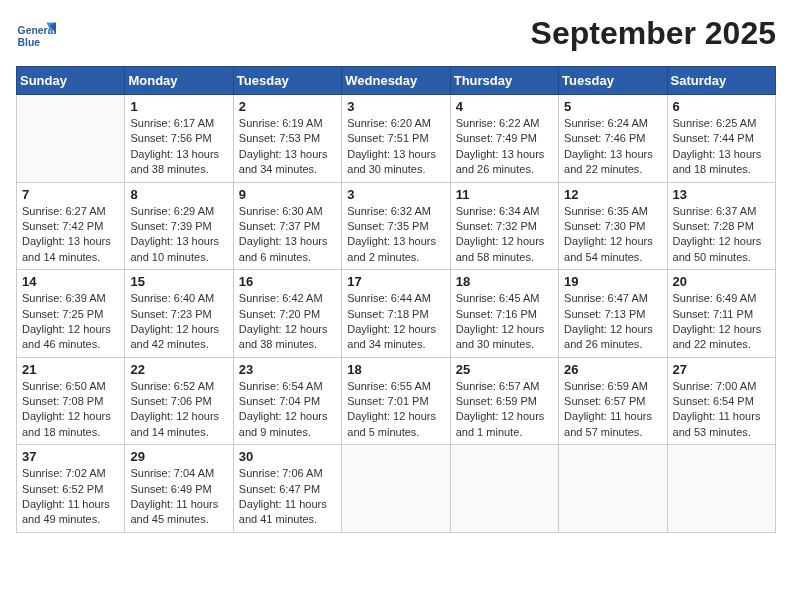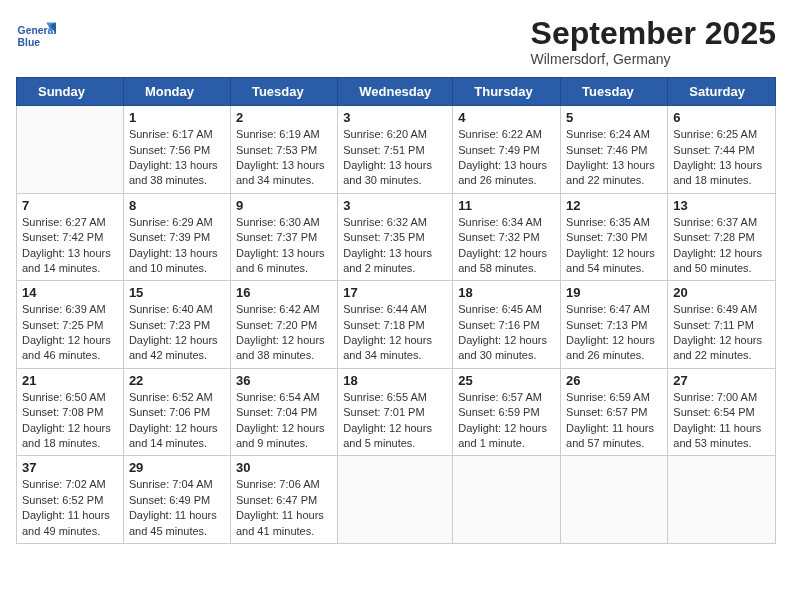--- a/index.html
+++ b/index.html
@@ -22,40 +22,40 @@
       font-size: 18px;
       font-weight: bold;
       color: #2a5ca8;
       line-height: 1.1;
     }
     .logo-icon {
       width: 40px;
       height: 40px;
       margin-right: 4px;
     }
-    .title-block { text-align: left; }
+    .title-block { text-align: center; }
     .month-title {
       font-size: 32px;
       font-weight: bold;
       color: #222;
       line-height: 1.1;
     }
     .subtitle {
       font-size: 14px;
       color: #444;
     }
     table {
       width: 100%;
       border-collapse: collapse;
       font-size: 11px;
     }
     thead th {
       background: #2a5ca8;
       color: #fff;
-      padding: 6px 21px;
+      padding: 6px 3px;
       text-align: left;
       font-size: 13px;
       font-weight: bold;
       border: 1px solid #1e4a8a;
     }
     tbody td {
       border: 1px solid #ccc;
       vertical-align: top;
       padding: 4px 5px;
       height: 80px;
@@ -82,21 +82,20 @@
   <div class="logo">
     <svg class="logo-icon" viewBox="0 0 50 50" xmlns="http://www.w3.org/2000/svg">
       <text x="2" y="22" font-size="13" font-family="Arial" font-weight="bold" fill="#2a5ca8">General</text>
       <text x="2" y="38" font-size="13" font-family="Arial" font-weight="bold" fill="#2a5ca8">Blue</text>
       <polygon points="38,8 50,8 44,20" fill="#4a90d9"></polygon>
       <polygon points="42,12 50,8 50,22" fill="#2a5ca8"></polygon>
     </svg>
   </div>
   <div class="title-block">
     <div class="month-title">September 2025</div>
-    <div class="subtitle">Wilmersdorf, Germany</div>
   </div>
 </div>
 
 <table>
   <thead>
     <tr id="header-row">
         <th>Sunday</th>
         <th>Monday</th>
         <th>Tuesday</th>
         <th>Wednesday</th>
@@ -196,21 +195,21 @@
       <tr>
         <td>
           <span class="day-num">21</span>
           <div class="day-info">Sunrise: 6:50 AM<br>Sunset: 7:08 PM<br>Daylight: 12 hours and 18 minutes.</div>
         </td>
         <td>
           <span class="day-num">22</span>
           <div class="day-info">Sunrise: 6:52 AM<br>Sunset: 7:06 PM<br>Daylight: 12 hours and 14 minutes.</div>
         </td>
         <td>
-          <span class="day-num">36</span>
+          <span class="day-num">23</span>
           <div class="day-info">Sunrise: 6:54 AM<br>Sunset: 7:04 PM<br>Daylight: 12 hours and 9 minutes.</div>
         </td>
         <td>
           <span class="day-num">18</span>
           <div class="day-info">Sunrise: 6:55 AM<br>Sunset: 7:01 PM<br>Daylight: 12 hours and 5 minutes.</div>
         </td>
         <td>
           <span class="day-num">25</span>
           <div class="day-info">Sunrise: 6:57 AM<br>Sunset: 6:59 PM<br>Daylight: 12 hours and 1 minute.</div>
         </td>

